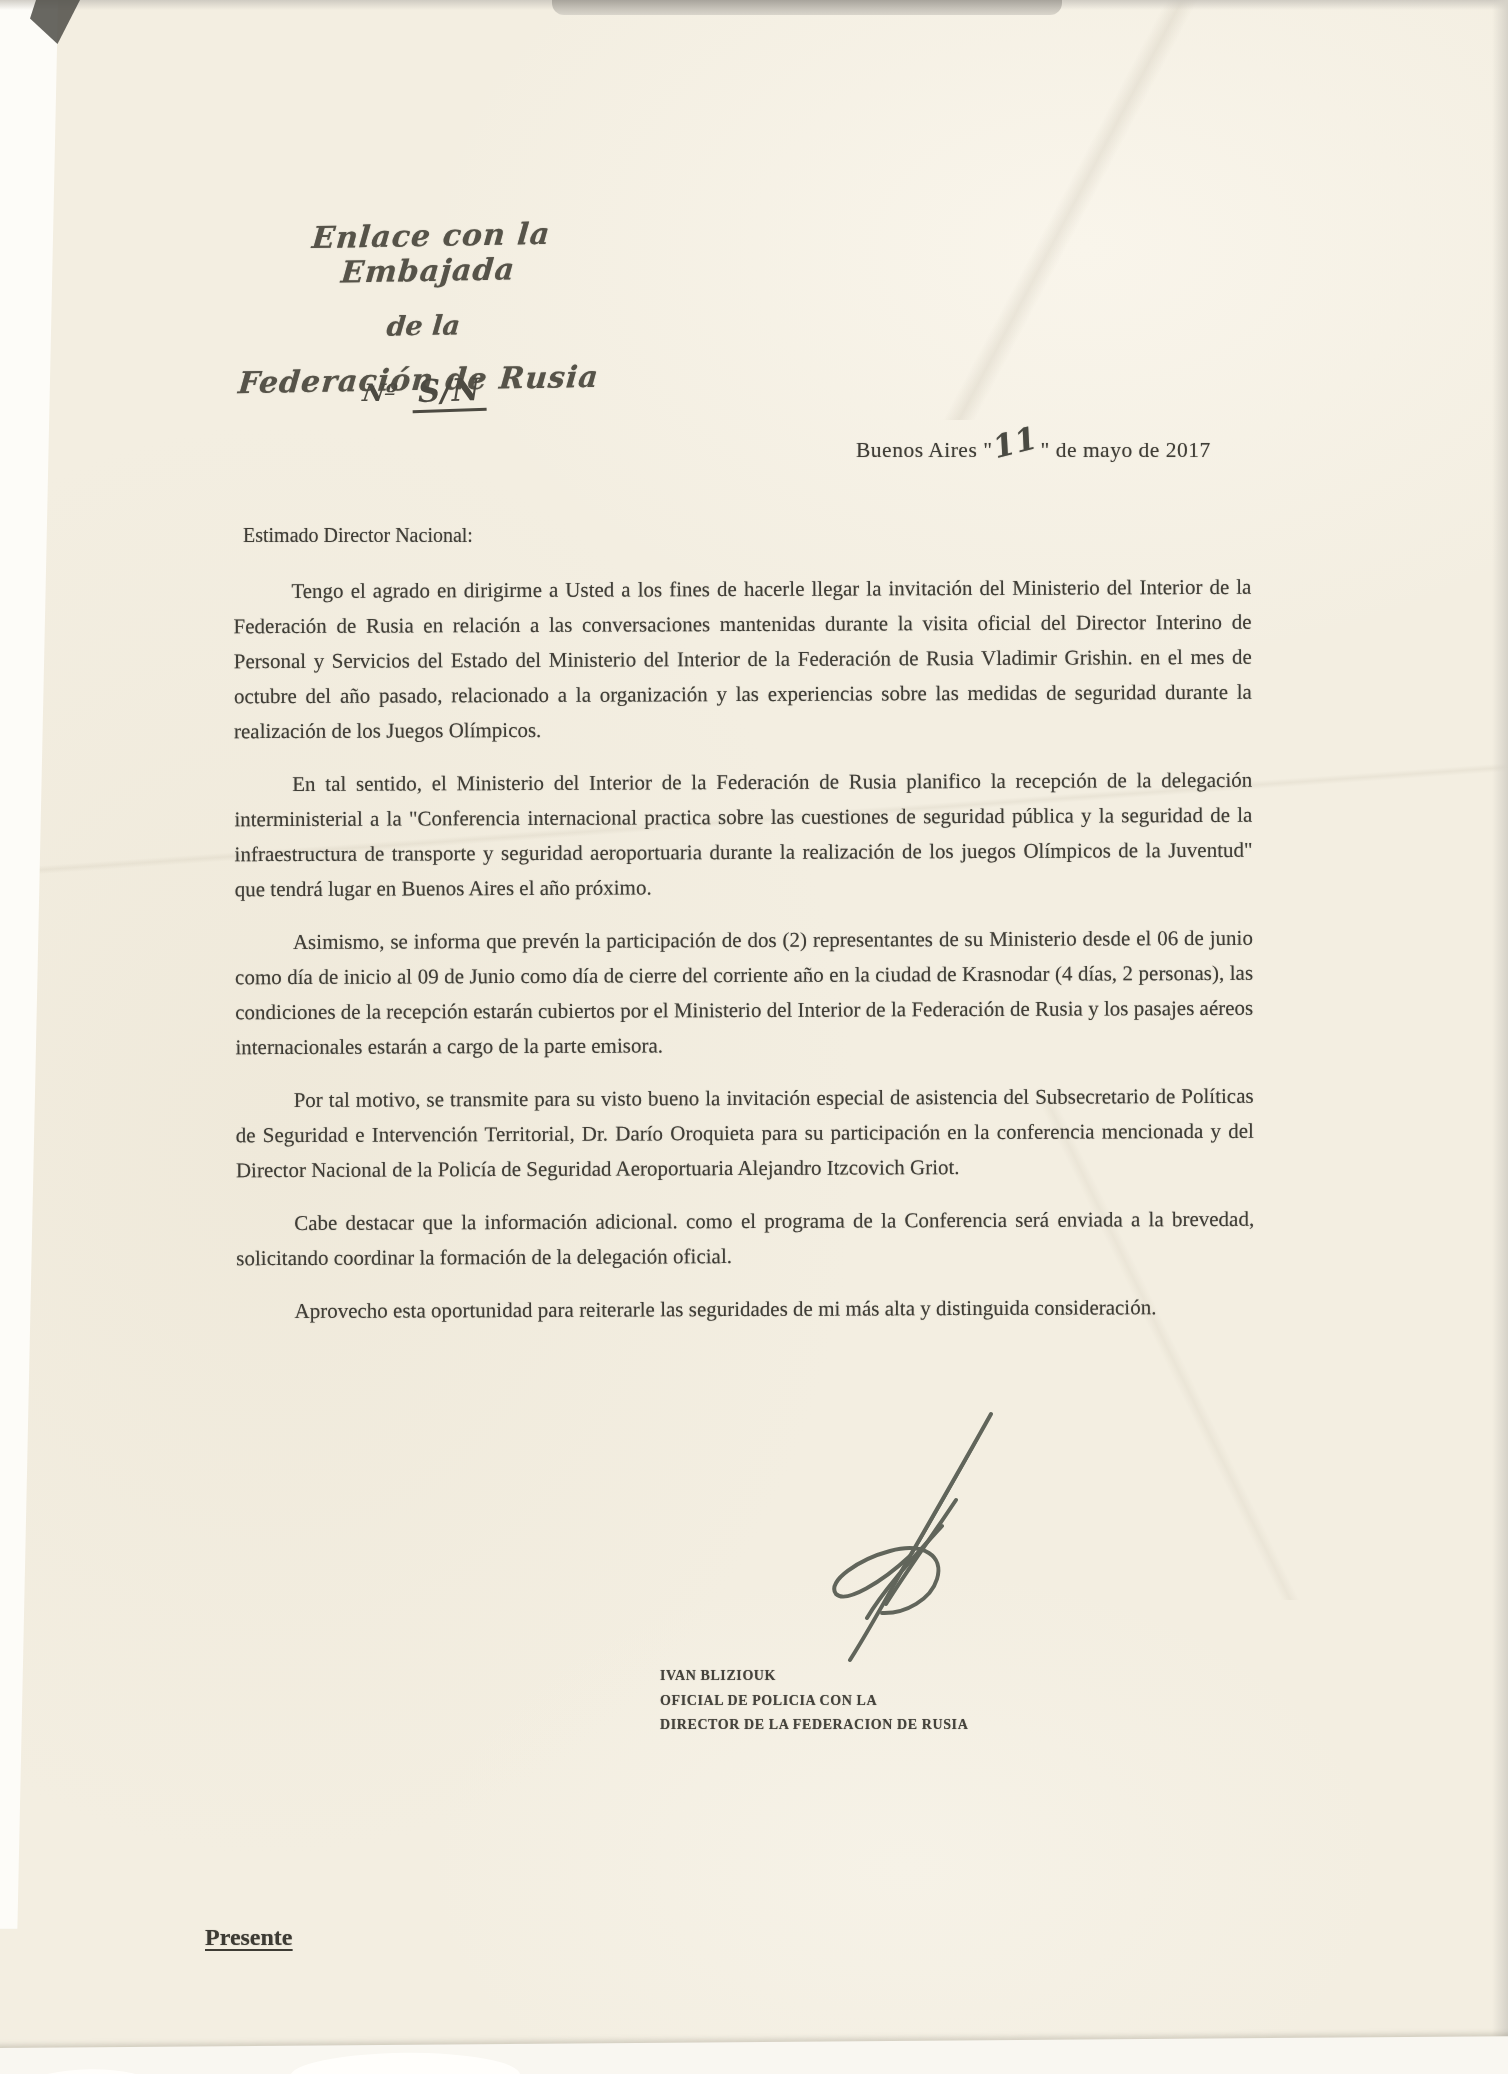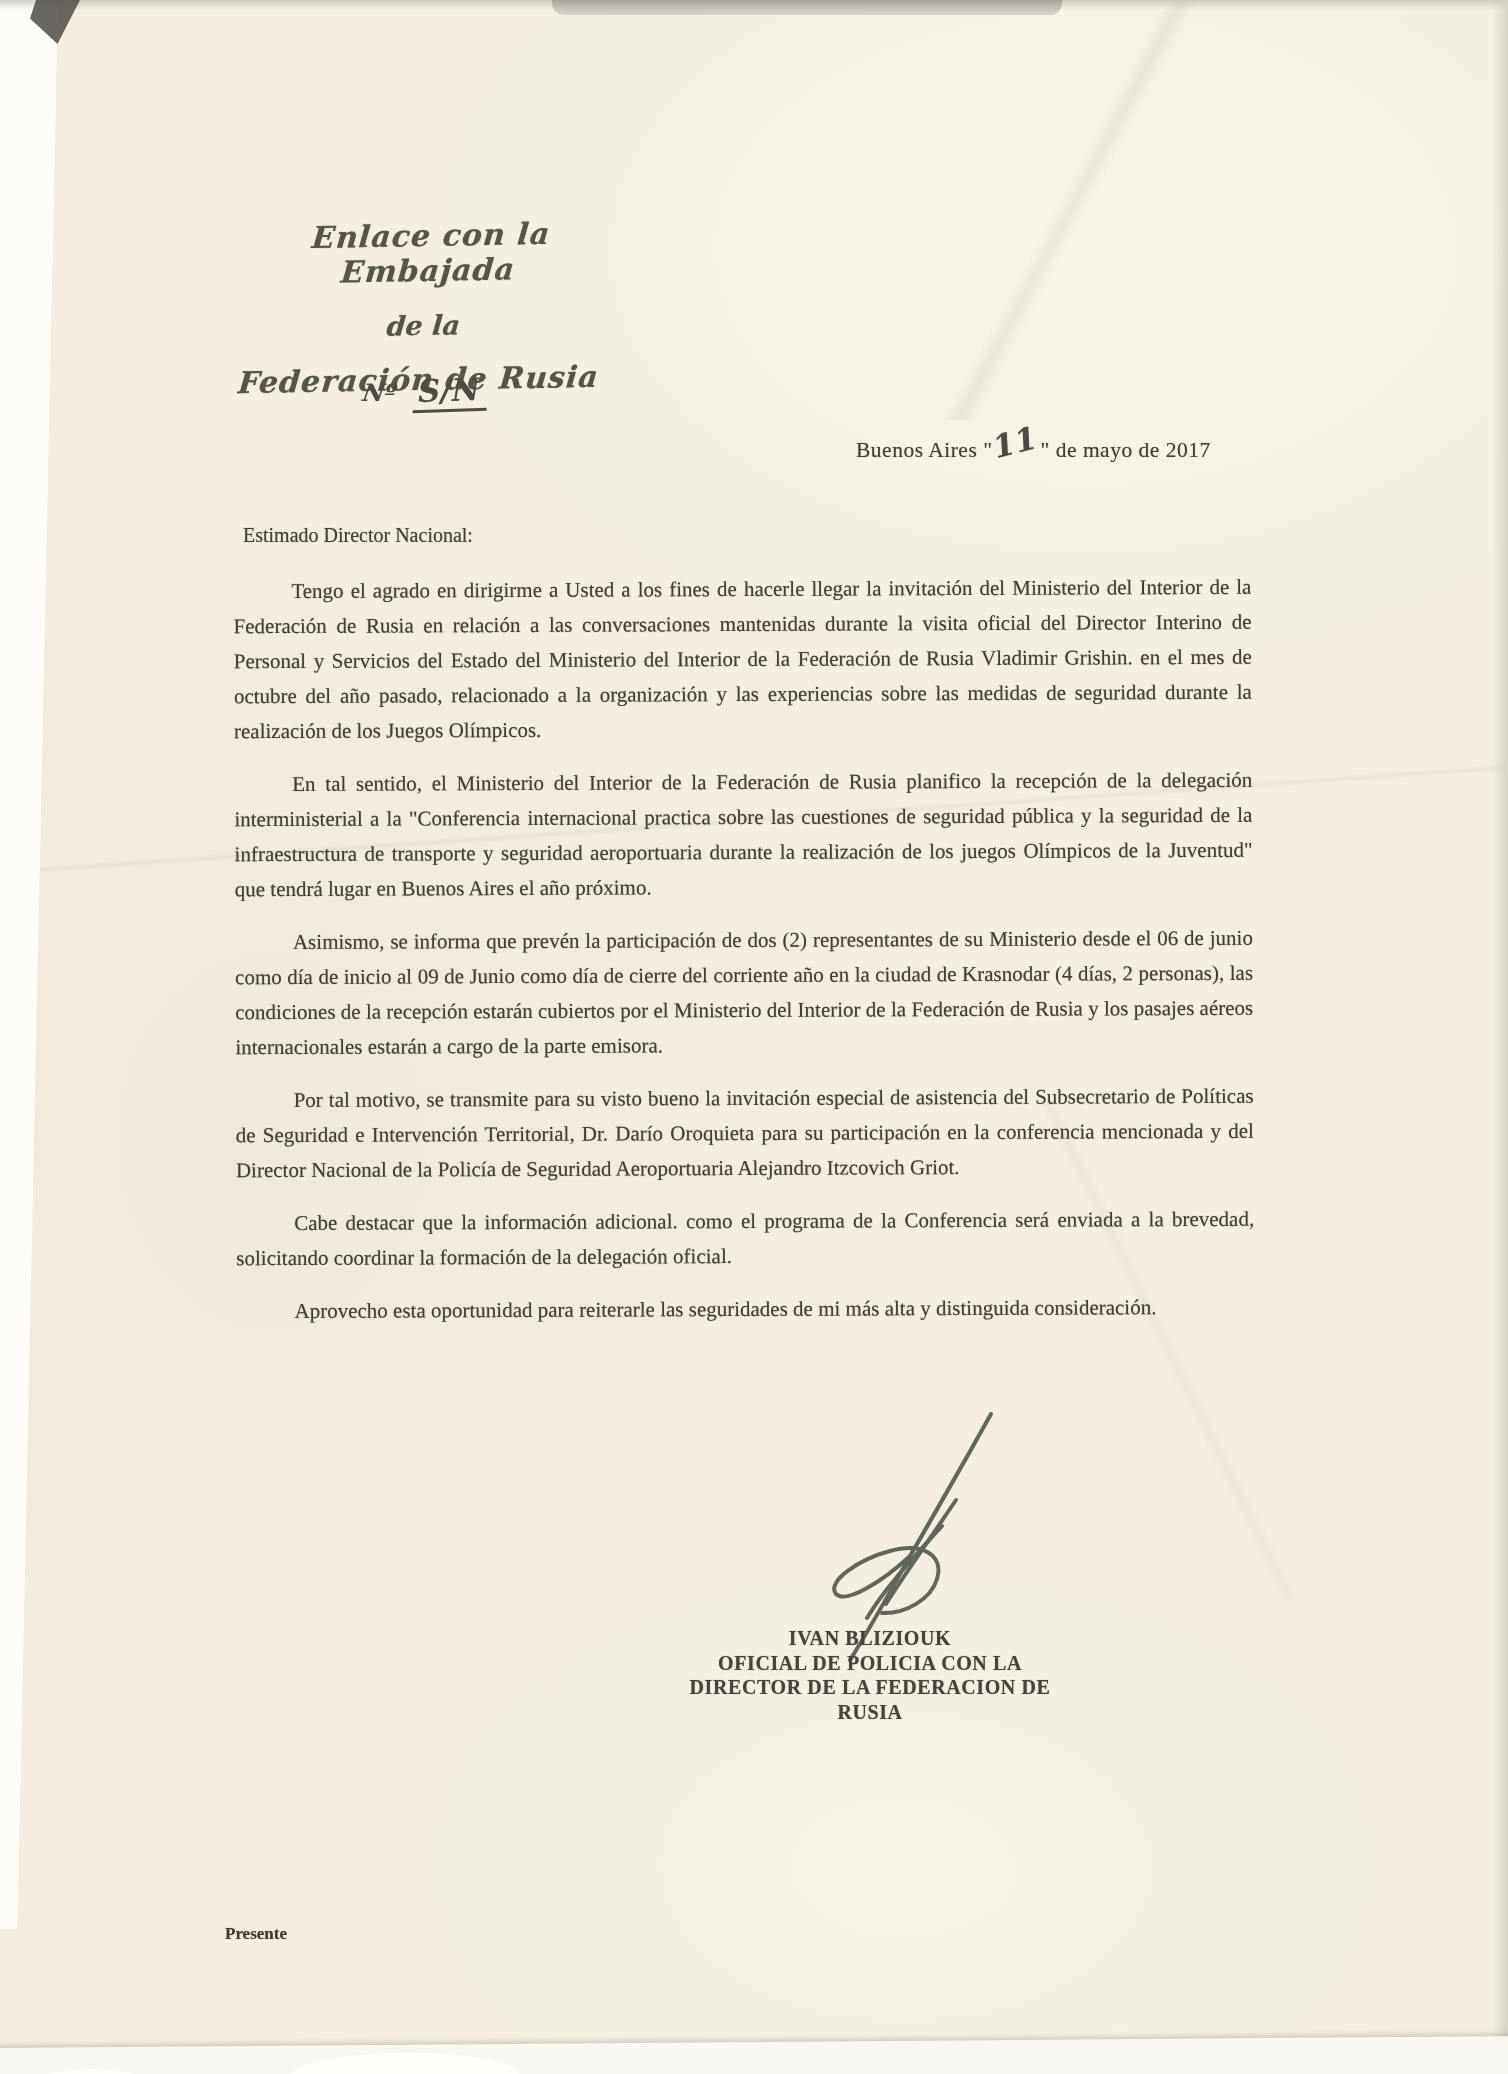--- a/index.html
+++ b/index.html
@@ -60,30 +60,30 @@
     font-size:31px;color:#4a4a42;transform:rotate(-14deg) translateY(-4px);margin:0 2px;line-height:0;}
 
   
   .salutation{position:absolute;left:243px;top:524px;font-size:20px;}
   .body-block{position:absolute;left:235px;top:572px;width:1018px;
     font-size:21px;line-height:35px;text-align:justify;transform:rotate(-.25deg);}
   .body-block p{margin:0 0 18px 0;text-indent:58px;}
 
   
   .sig-scribble{position:absolute;left:790px;top:1408px;width:220px;height:270px;}
-  .sig-block{position:absolute;left:660px;top:1626px;width:420px;text-align:center;
-    font-weight:bold;font-size:20px;line-height:24.5px;letter-spacing:.6px;color:#45433c;}
+  .sig-block{position:absolute;left:660px;top:1664px;width:420px;text-align:left;
+    font-weight:bold;font-size:14px;line-height:24.5px;letter-spacing:.6px;color:#45433c;}
 
   
   .addressee{position:absolute;left:205px;top:1851px;width:1032px;
     font-weight:bold;font-size:18.5px;line-height:31px;letter-spacing:.5px;color:#3d3b34;}
   .addr1{text-align:justify;text-align-last:justify;word-spacing:6px;}
   .addr2{word-spacing:3px;}
-  .presente{position:absolute;left:205px;top:1924px;font-weight:bold;font-size:17px;
-    text-underline-offset:4px;text-decoration-thickness:2px;color:#3d3b34;margin-left:20px;}
+  .presente{position:absolute;left:205px;top:1924px;font-weight:bold;font-size:24px;
+    text-decoration:underline;text-underline-offset:4px;text-decoration-thickness:2px;color:#3d3b34;}
 </style>
 </head>
 <body>
 
 <div id="scan">
 
   <div class="crease1"></div>
   <div class="crease2"></div>
   <div class="crease3"></div>
   <div class="scan-left"></div>

